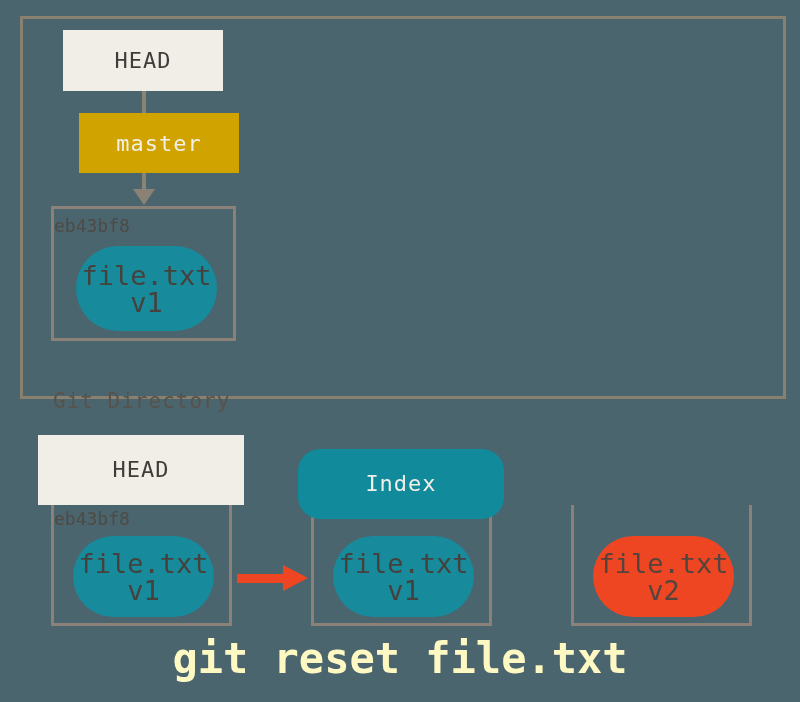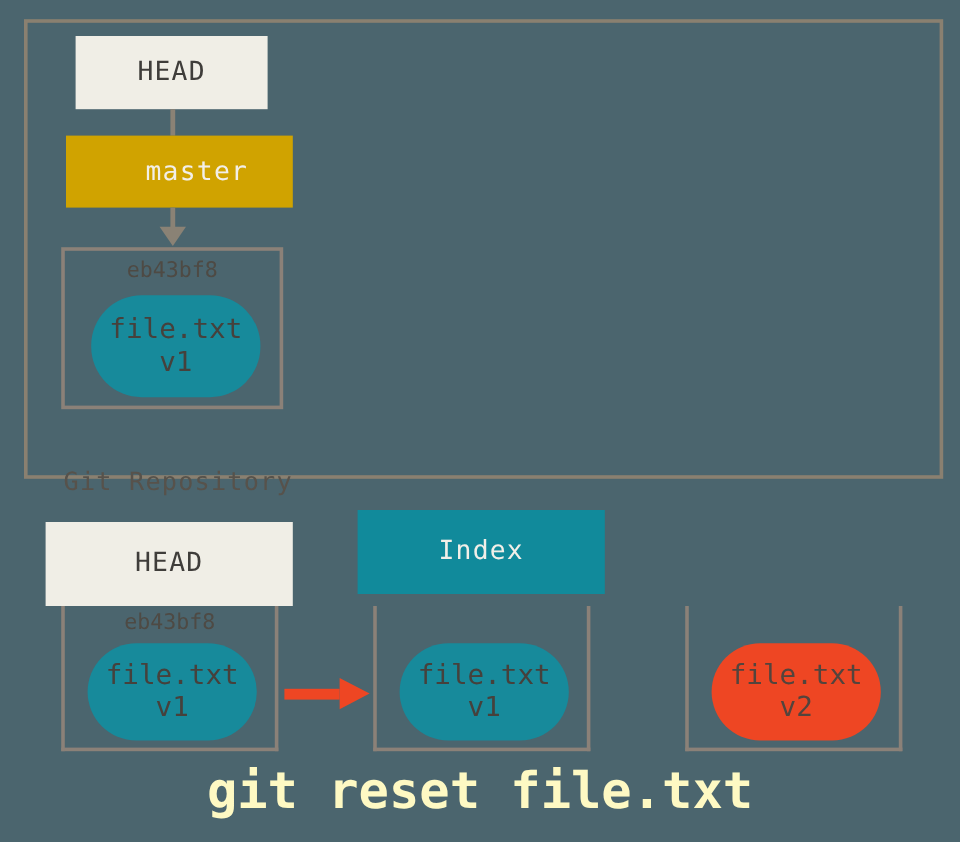--- a/index.html
+++ b/index.html
@@ -40,28 +40,28 @@
     left:130px;top:186px;width:0;height:0;
     border-left:11px solid transparent;
     border-right:11px solid transparent;
     border-top:16px solid #8A8275;
   }
   .commit-box{
     left:48px;top:203px;width:185px;height:135px;
     border:3px solid #8B8178;box-sizing:border-box;
   }
   .hash-label{
-    width:100%;text-align:center;
+    width:100%;
     font-size:18px;color:#4E4A44;
   }
   .commit-box .hash-label{left:0;top:6px;}
   .blob{
     border-radius:42px;
     display:flex;flex-direction:column;align-items:center;justify-content:center;
-    font-size:23px;line-height:27px;color:#46413C;
+    font-size:27px;line-height:27px;color:#46413C;
   }
   .blob.teal{background:#178A9B;}
   .blob.red{background:#EE4623;color:#53443D;}
   .commit-blob{left:22px;top:37px;width:141px;height:85px;}
   
   .col-header{
     width:206px;height:70px;
     display:flex;align-items:center;justify-content:center;text-align:center;
     font-size:22px;line-height:26px;letter-spacing:1px;
     z-index:2;
@@ -89,29 +89,29 @@
     text-align:center;
     font-size:42px;font-weight:bold;color:#fef9c3;
   }
 </style>
 </head>
 <body>
 
 <div id="stage">
 
   <div class="abs repo-box">
-    <div class="abs repo-label">Git Repository</div>
+    <div class="abs repo-label">Git Directory</div>
 
     <div class="abs head-box" style="left:40px;top:11px;">
       <span>HEAD</span>
     </div>
 
     <div class="abs line1" style="left:119px;top:72px;"></div>
 
-    <div class="abs master-box" style="left:32px;top:94px;padding-left:29px;">
+    <div class="abs master-box" style="left:56px;top:94px;">
       <span>master</span>
     </div>
 
     <div class="abs line2" style="left:119px;top:154px;"></div>
     <div class="abs arrowhead-down" style="left:110px;top:170px;"></div>
 
     <div class="abs commit-box" style="left:28px;top:187px;">
       <div class="abs hash-label">eb43bf8</div>
       <div class="abs blob teal commit-blob">
         <span>file.txt</span>
@@ -127,21 +127,21 @@
     <div class="abs hash-label">eb43bf8</div>
     <div class="abs blob teal file-blob">
       <span>file.txt</span>
       <span>v1</span>
     </div>
   </div>
 
   <div class="abs red-arrow-shaft"></div>
   <div class="abs red-arrow-head"></div>
 
-  <div class="abs col-header teal" style="left:298px;top:425px;">
+  <div class="abs col-header teal" style="left:298px;top:449px;border-radius:22px;">
     <span>Index</span>
   </div>
   <div class="abs file-box" style="left:311px;top:505px;">
     <div class="abs blob teal file-blob">
       <span>file.txt</span>
       <span>v1</span>
     </div>
   </div>
 
   <div class="abs file-box" style="left:571px;top:505px;">

